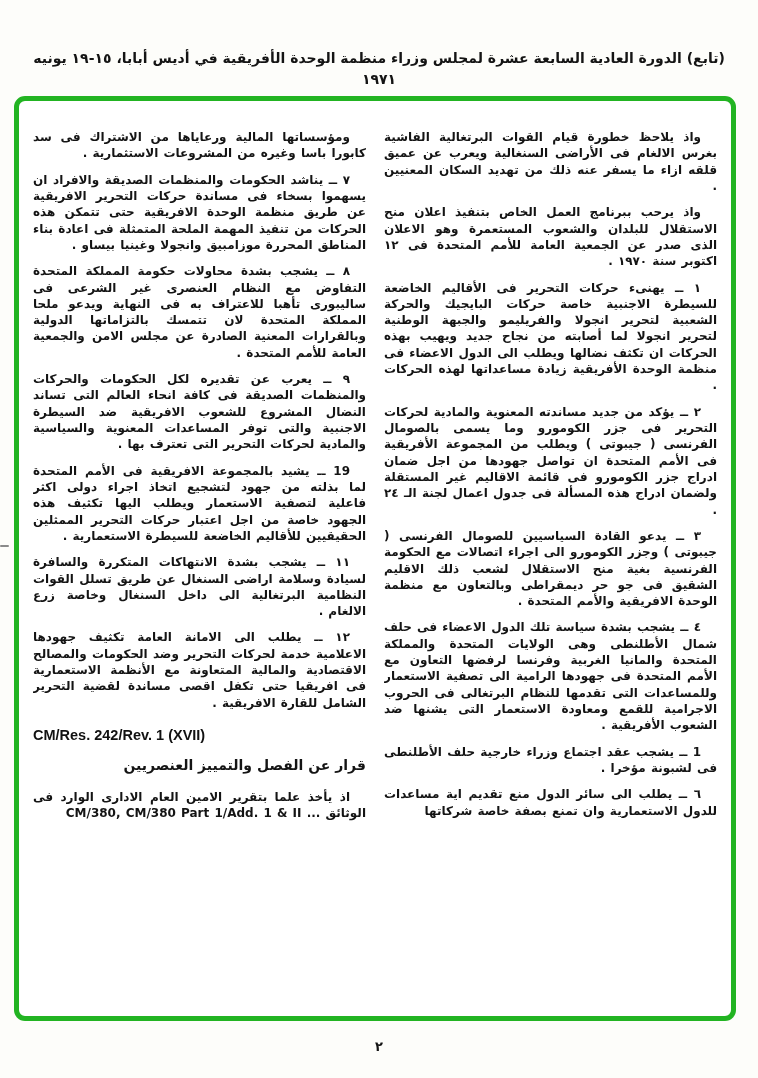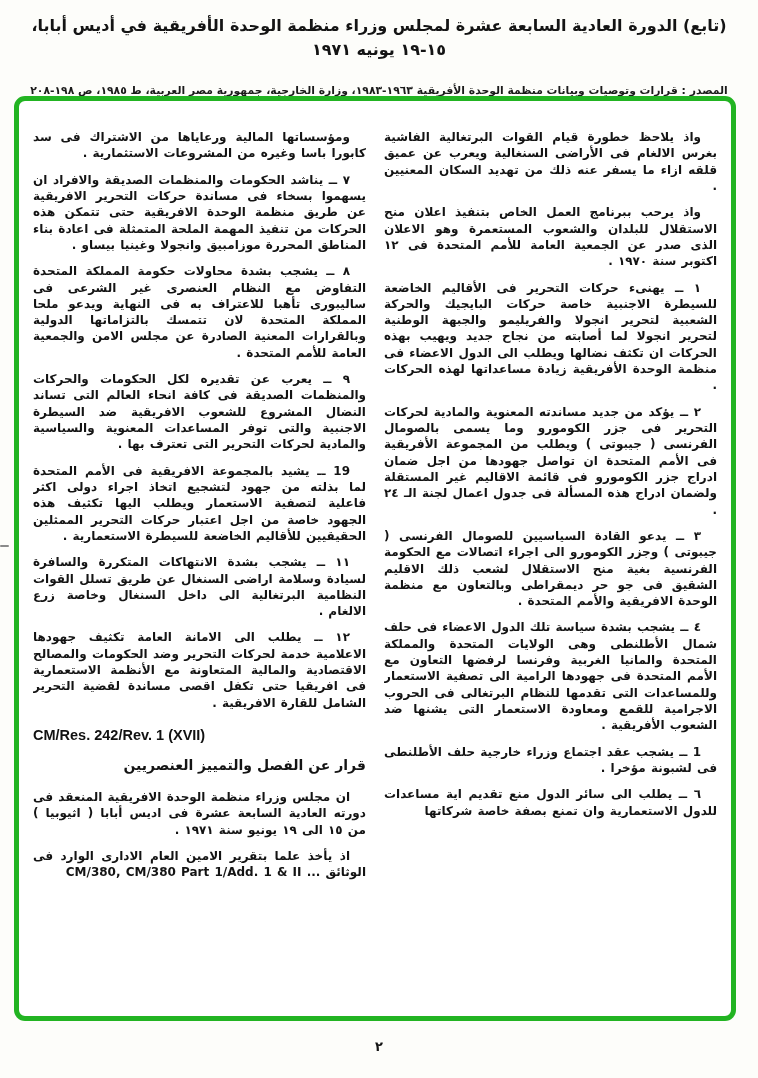--- a/index.html
+++ b/index.html
@@ -6,21 +6,21 @@
   body{
     width:758px;height:1078px;position:relative;overflow:hidden;
     background:#fdfdfa;color:#141414;
     font-family:"DejaVu Sans",sans-serif;
   }
   .scan-header{
     position:absolute;top:14px;left:30px;right:30px;
     direction:rtl;text-align:center;
   }
   .scan-header .line1{
-    font-size:16px;font-weight:700;letter-spacing:-0.2px;line-height:1.5;
+    font-size:14px;font-weight:700;letter-spacing:-0.2px;line-height:1.5;margin-top:34px;
   }
   .scan-header .line2{
     font-size:10.8px;font-weight:700;margin-top:22px;color:#1a1a1a;
   }
   .green-frame{
     position:absolute;left:14px;top:96px;width:722px;height:925px;
     border:5px solid #22b422;border-radius:11px;box-sizing:border-box;
     background:#ffffff;overflow:hidden;
   }
   .columns{
@@ -83,21 +83,20 @@
       <p class="para">٨ ــ يشجب بشدة محاولات حكومة المملكة المتحدة التفاوض مع النظام العنصرى غير الشرعى فى ساليبورى تأهبا للاعتراف به فى النهاية ويدعو ملحا المملكة المتحدة لان تتمسك بالتزاماتها الدولية وبالقرارات المعنية الصادرة عن مجلس الامن والجمعية العامة للأمم المتحدة .</p>
       <p class="para">٩ ــ يعرب عن تقديره لكل الحكومات والحركات والمنظمات الصديقة فى كافة انحاء العالم التى تساند النضال المشروع للشعوب الافريقية ضد السيطرة الاجنبية والتى توفر المساعدات المعنوية والسياسية والمادية لحركات التحرير التى تعترف بها .</p>
       <p class="para">19 ــ يشيد بالمجموعة الافريقية فى الأمم المتحدة لما بذلته من جهود لتشجيع اتخاذ اجراء دولى اكثر فاعلية لتصفية الاستعمار ويطلب اليها تكثيف هذه الجهود خاصة من اجل اعتبار حركات التحرير الممثلين الحقيقيين للأقاليم الخاضعة للسيطرة الاستعمارية .</p>
       <p class="para">١١ ــ يشجب بشدة الانتهاكات المتكررة والسافرة لسيادة وسلامة اراضى السنغال عن طريق تسلل القوات النظامية البرتغالية الى داخل السنغال وخاصة زرع الالغام .</p>
       <p class="para">١٢ ــ يطلب الى الامانة العامة تكثيف جهودها الاعلامية خدمة لحركات التحرير وضد الحكومات والمصالح الاقتصادية والمالية المتعاونة مع الأنظمة الاستعمارية فى افريقيا حتى تكفل اقصى مساندة لقضية التحرير الشامل للقارة الافريقية .</p>
 
       <div class="ref-line">CM/Res. 242/Rev. 1 (XVII)</div>
 
       <h2 class="section-heading">قرار عن الفصل والتمييز العنصريين</h2>
 
-      <p class="para">ان مجلس وزراء منظمة الوحدة الافريقية المنعقد فى دورته العادية السابعة عشرة فى اديس أبابا ( اثيوبيا ) من ١٥ الى ١٩ يونيو سنة ١٩٧١ .</p>
       <p class="para">اذ يأخذ علما بتقرير الامين العام الادارى الوارد فى الوثائق ... CM/380, CM/380 Part 1/Add. 1 &amp; II</p>
     </section>
 
   </div>
 </div>
 
 <div class="edge-artifact"></div>
 
 <div class="page-number">٢</div>
 

